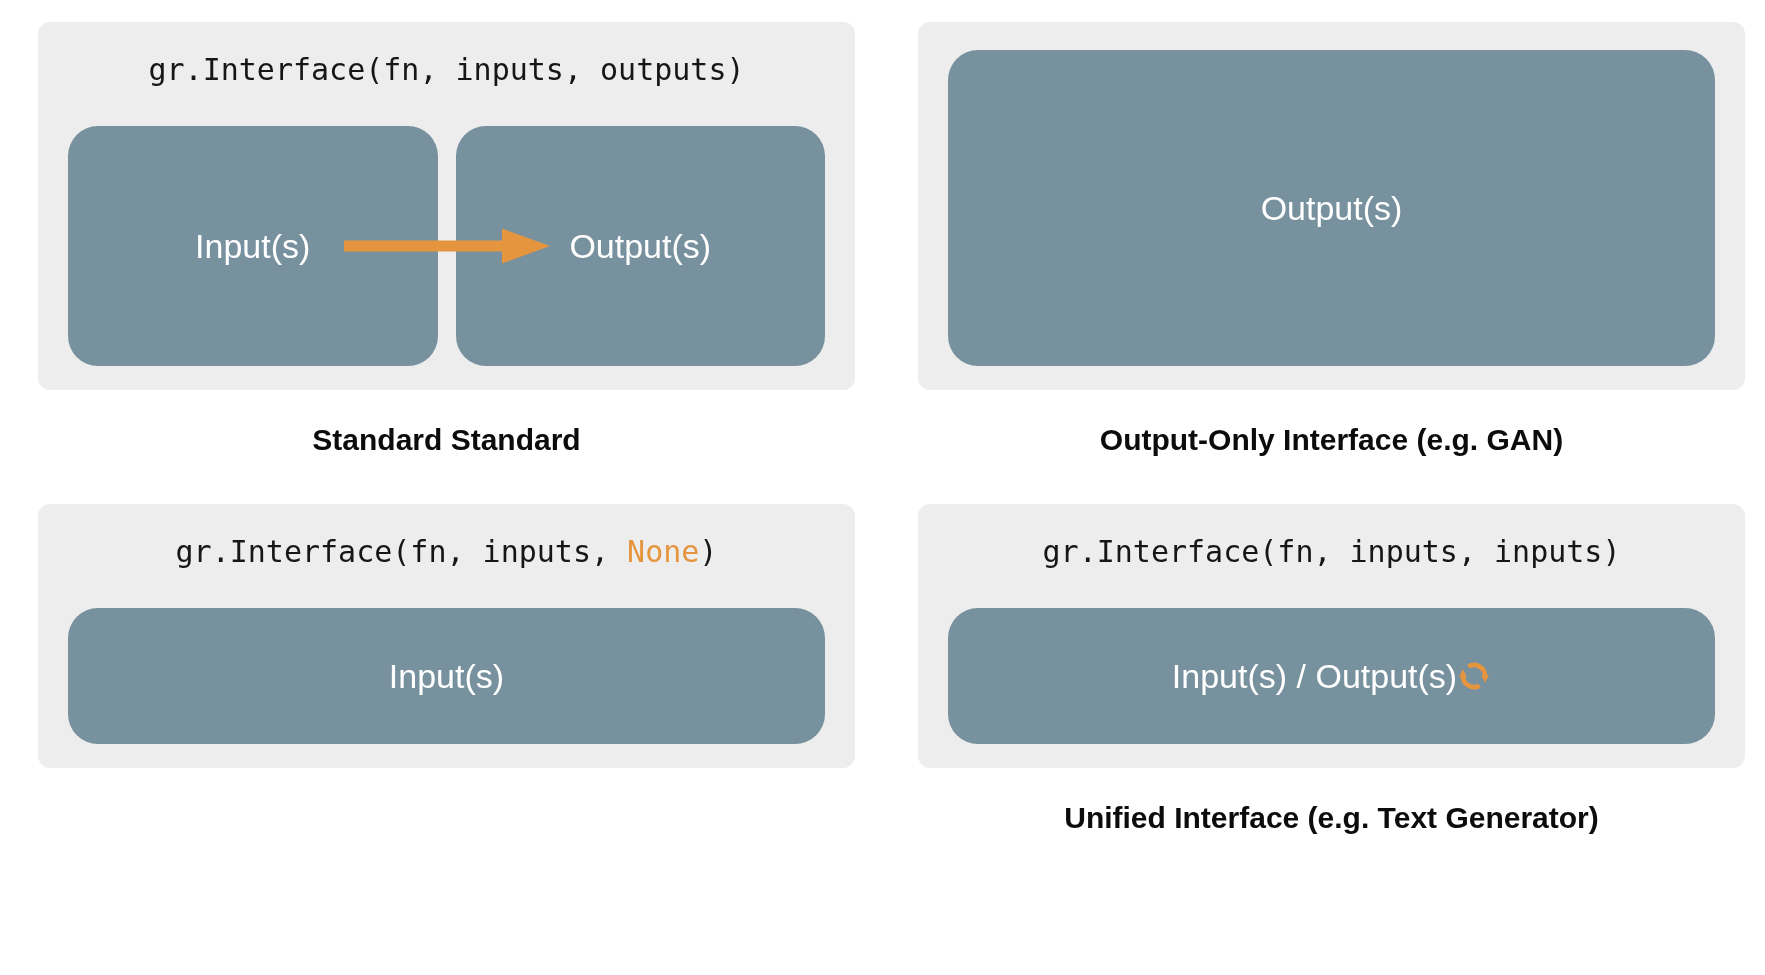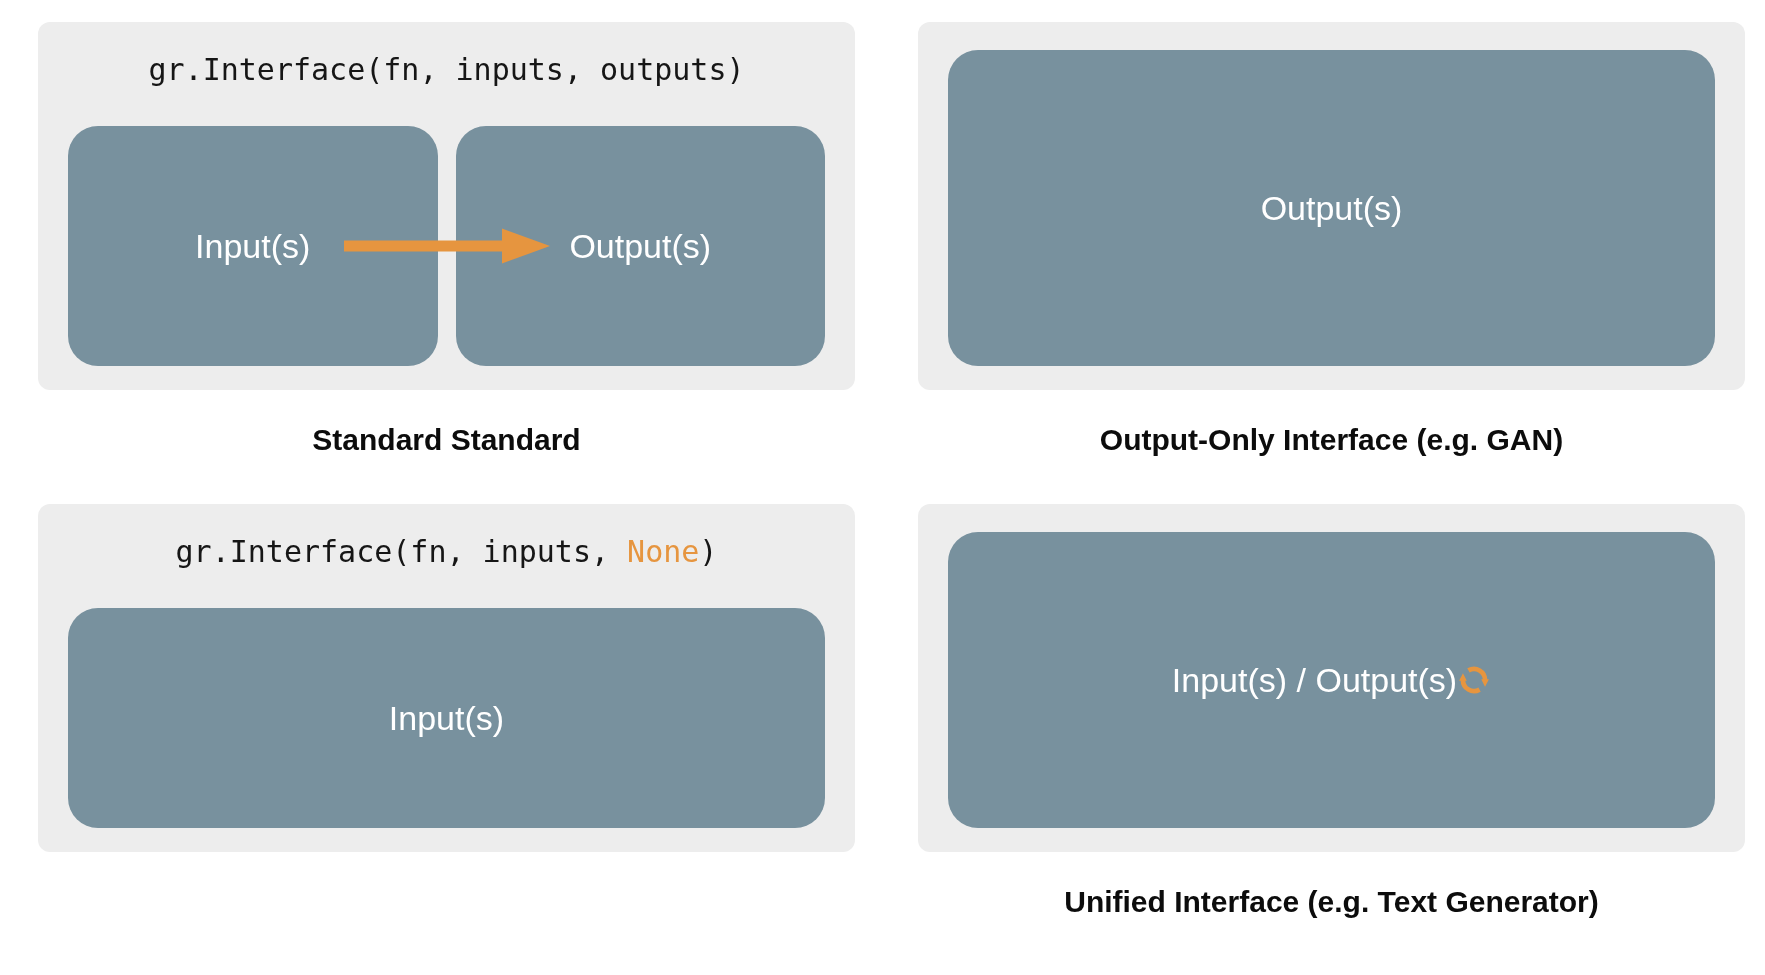--- a/index.html
+++ b/index.html
@@ -26,21 +26,21 @@
   .card-br { left: 918px; top: 504px; width: 827px; }
 
   .panel {
     width: 100%;
     background: var(--panel-bg);
     border-radius: 12px;
     padding: 28px 30px 24px 30px;
     display: flex; flex-direction: column;
   }
   .row1 .panel { height: 368px; }
-  .row2 .panel { height: 348px; }
+  .row2 .panel { height: 264px; }
 
   .code {
     font-family: "DejaVu Sans Mono", monospace;
     font-size: 30px; line-height: 40px;
     color: var(--code-text);
     text-align: center;
     white-space: pre;
     margin-bottom: 36px;
   }
   .code .hl { color: var(--accent); }
@@ -114,20 +114,21 @@
       <div class="boxes">
         <div class="box">
           <span>Input(s)</span>
         </div>
       </div>
     </div>
   </section>
 
   <section class="card card-br row2">
     <div class="panel">
+      <div class="code"><span>gr.Interface(fn, inputs, inputs)</span><span class="hl"></span><span></span></div>
       <div class="boxes">
         <div class="box">
           <span class="box-label-wrap">
             <span>Input(s) / Output(s)</span>
             <svg class="refresh" width="34" height="34" viewBox="0 0 40 40">
               <path d="M 13.5 8.7 A 13 13 0 0 1 33 20" fill="none" stroke="currentColor" stroke-width="5.5"></path>
               <polygon points="28.5,19 37.5,19 33,28" fill="currentColor"></polygon>
               <path d="M 26.5 31.3 A 13 13 0 0 1 7 20" fill="none" stroke="currentColor" stroke-width="5.5"></path>
               <polygon points="2.5,21 11.5,21 7,12" fill="currentColor"></polygon>
             </svg>

